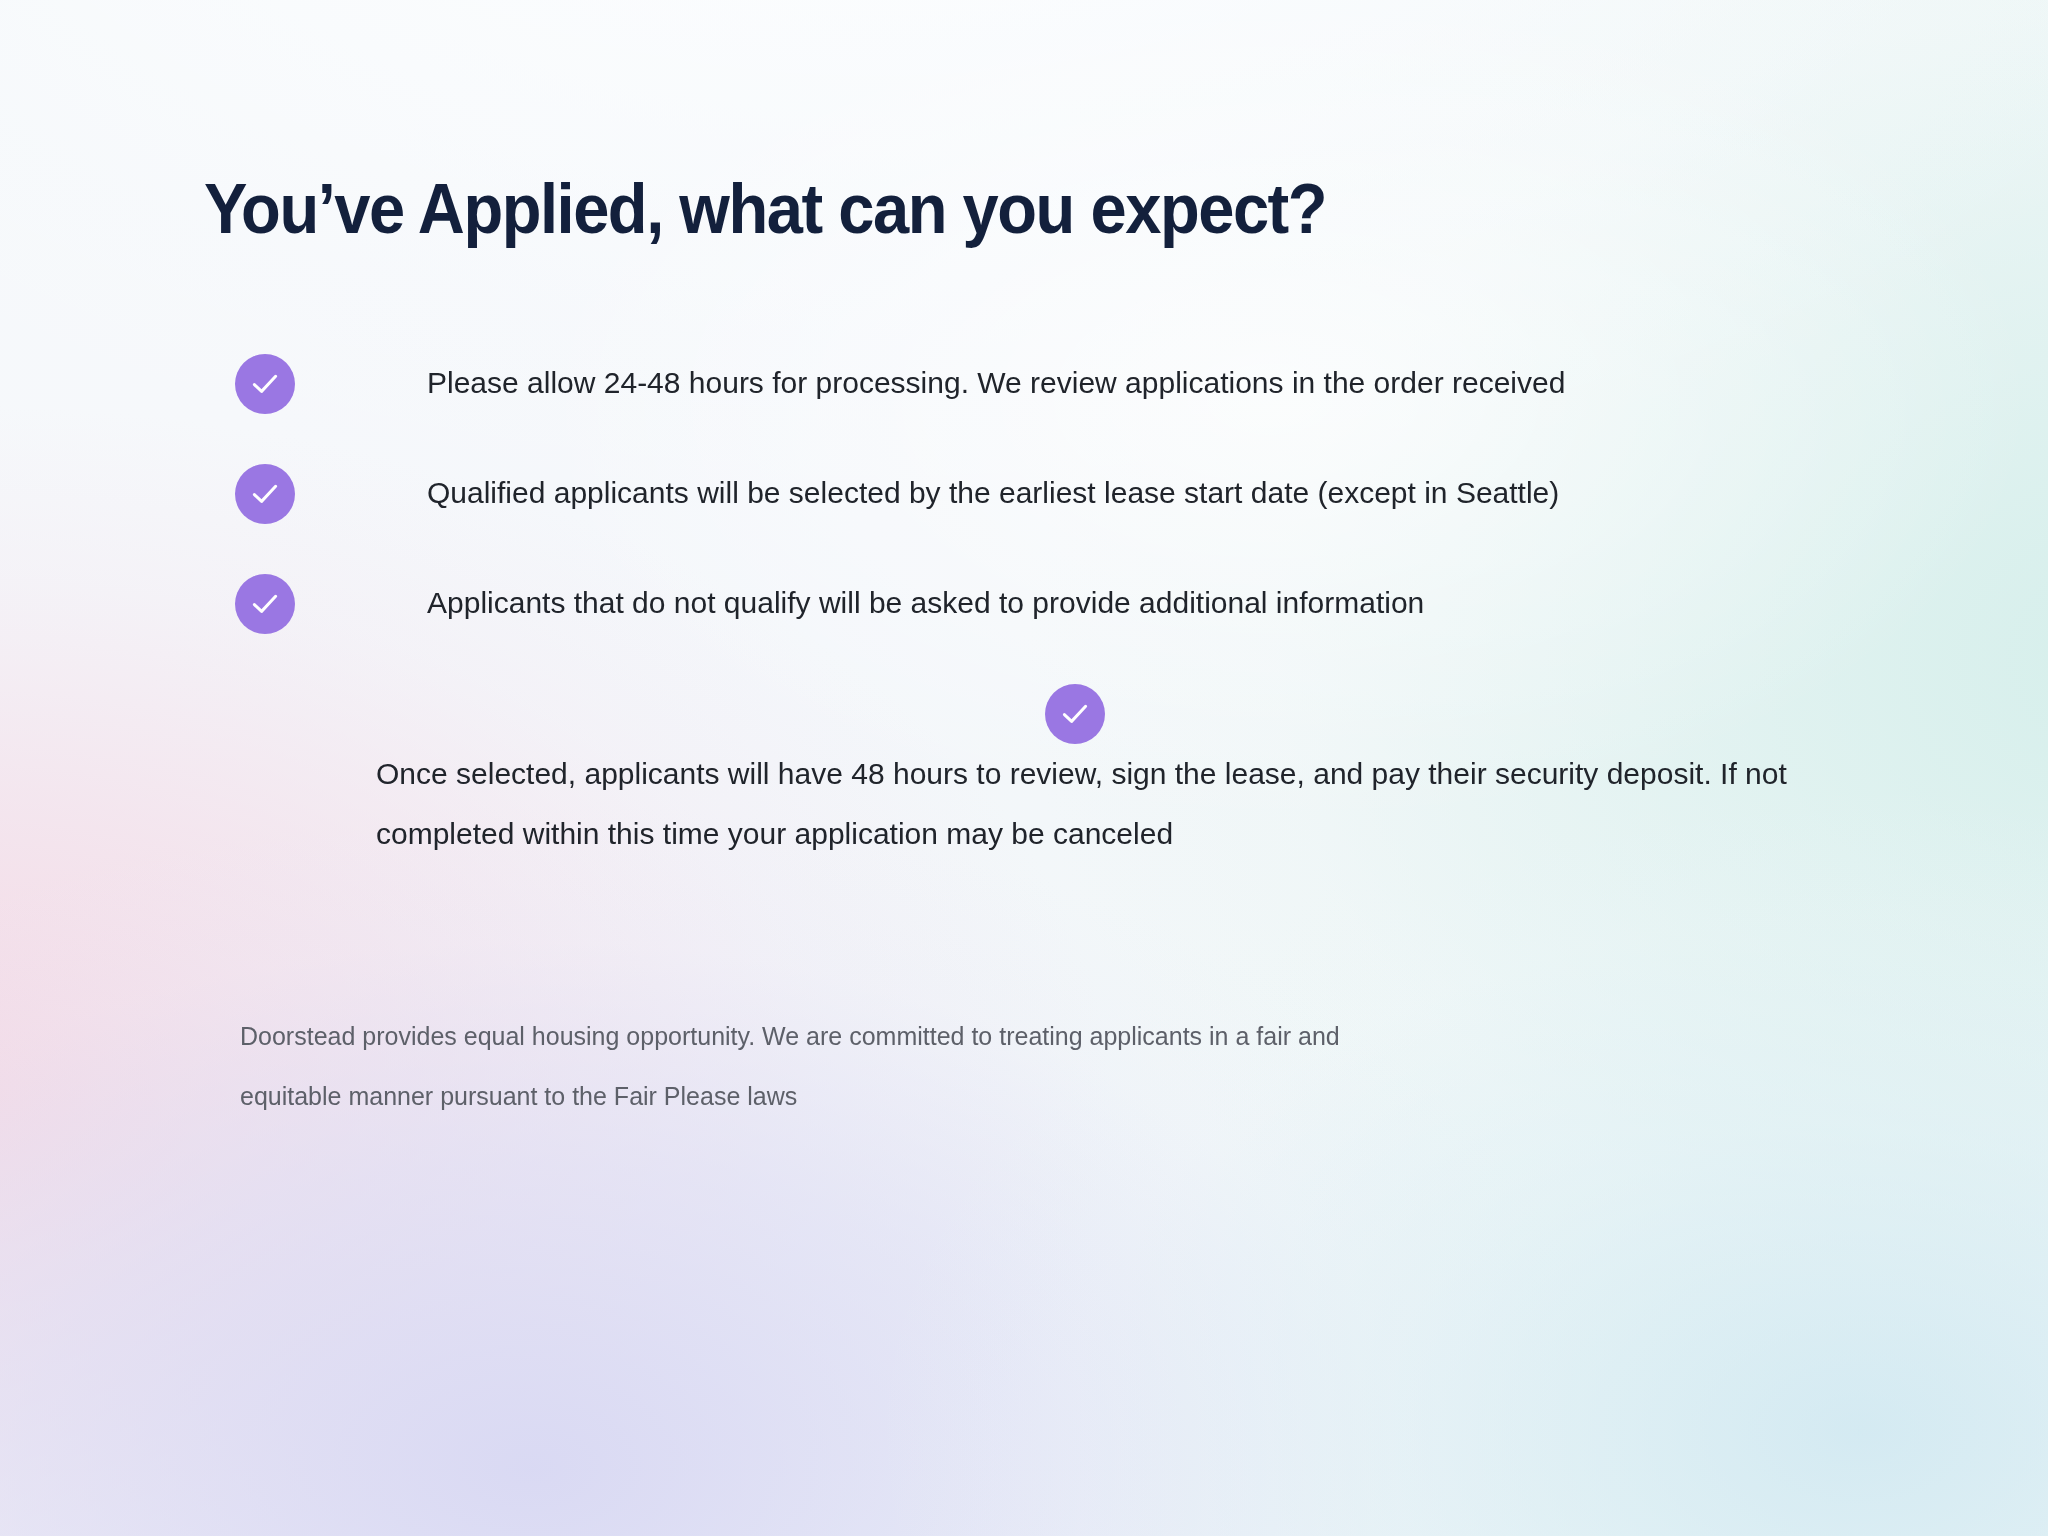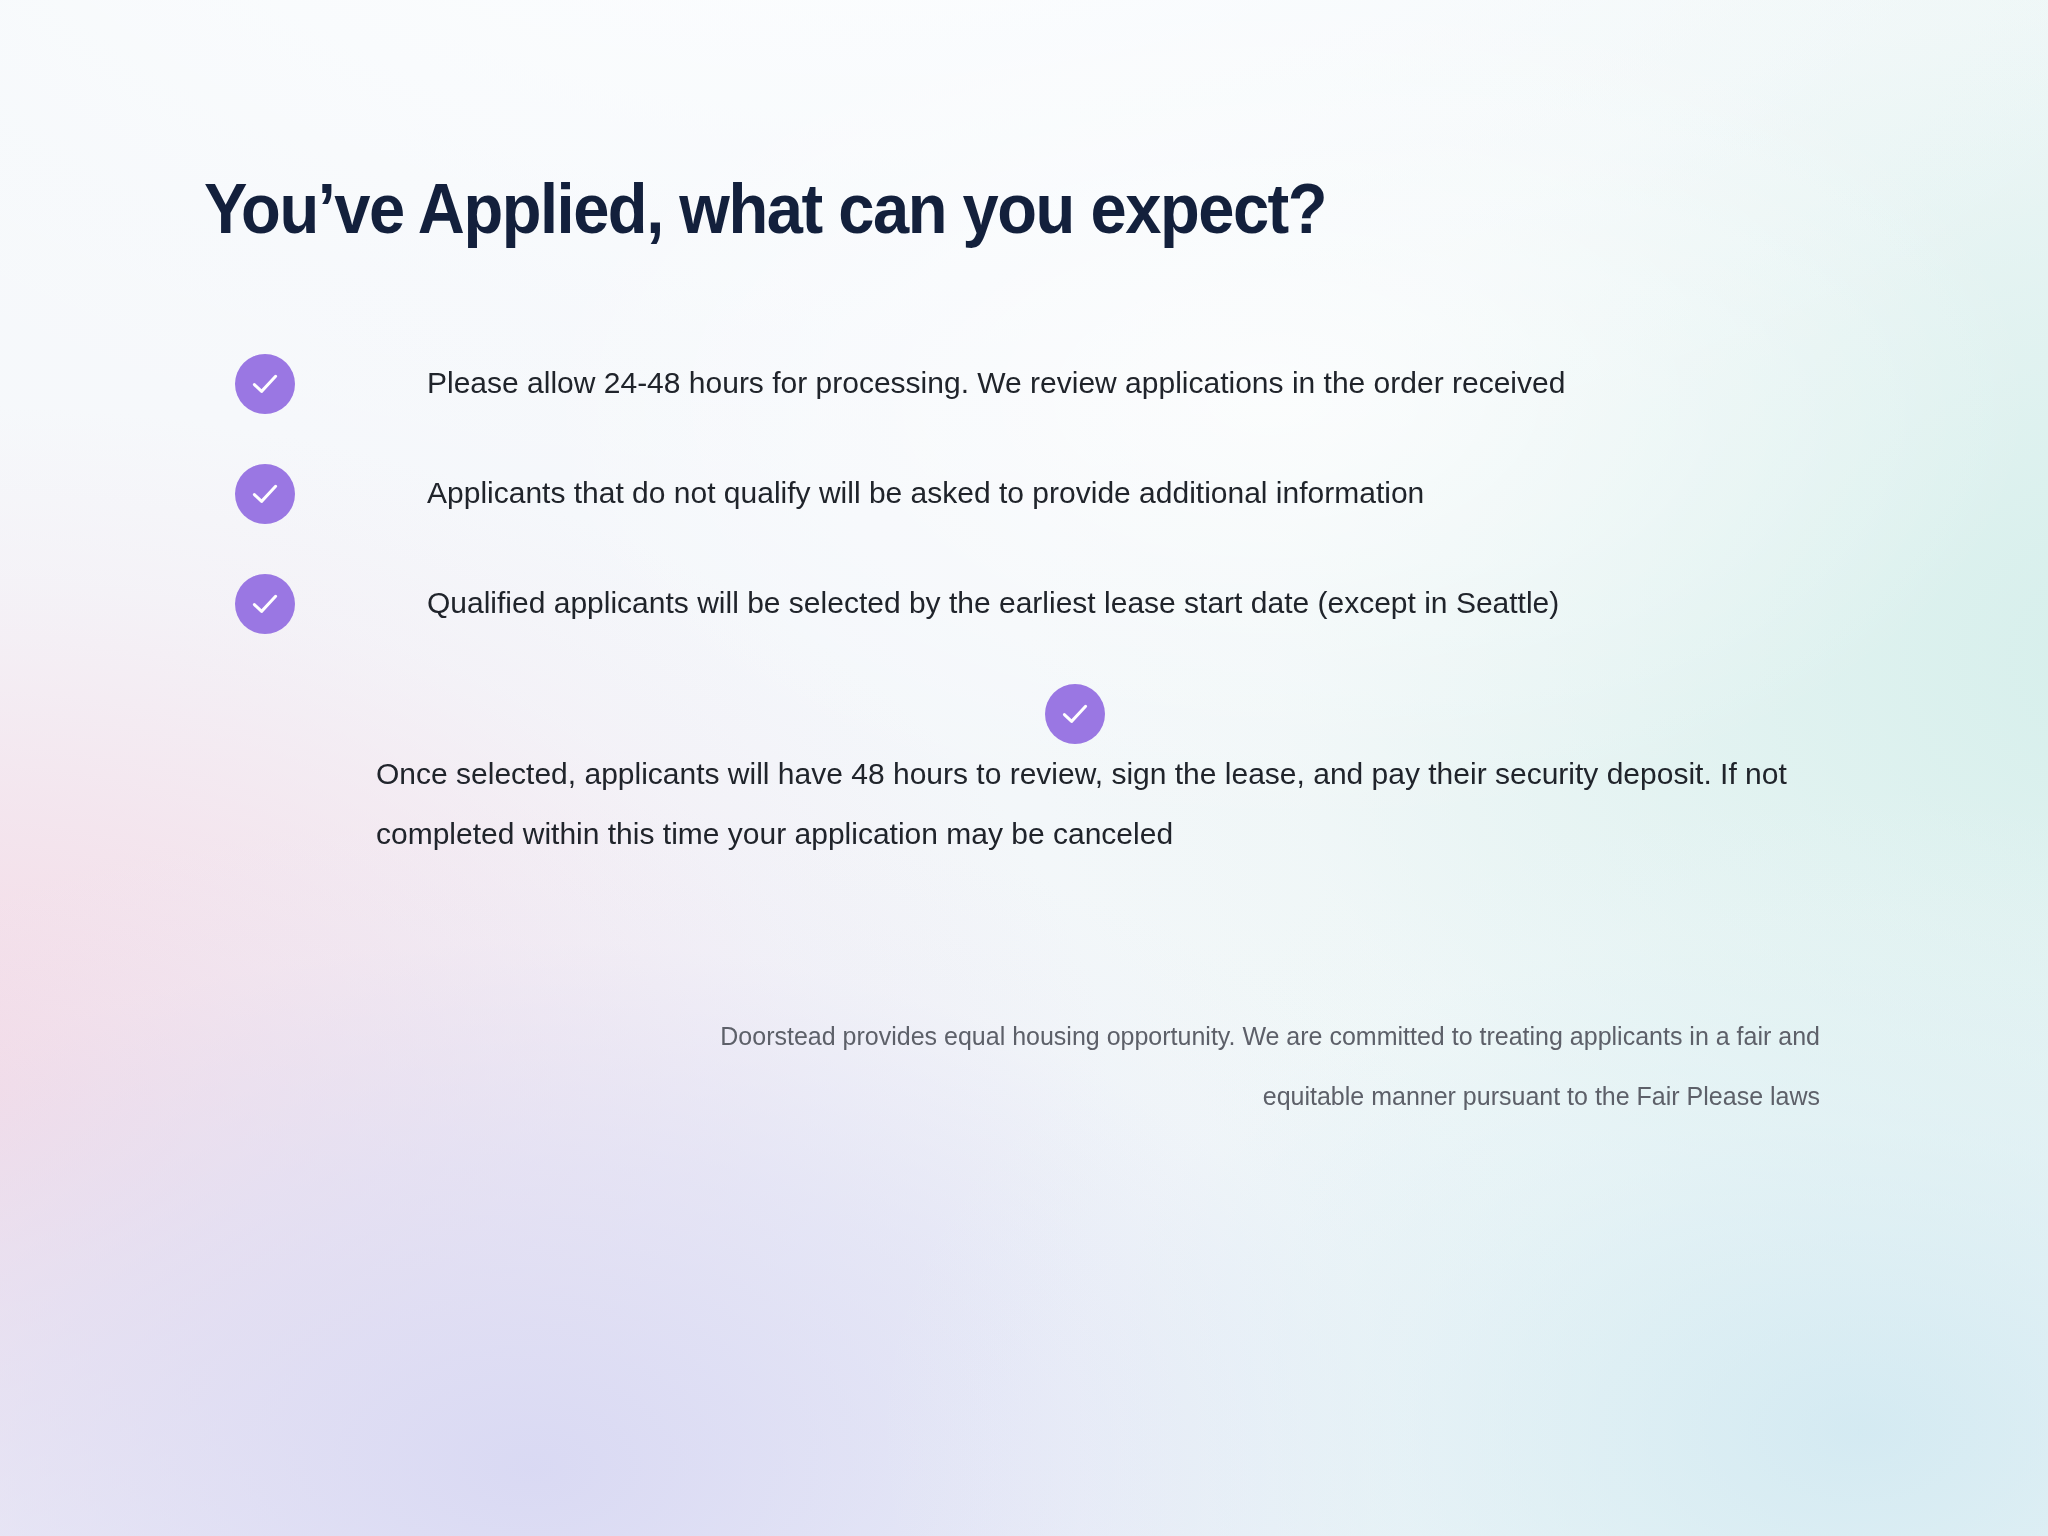--- a/index.html
+++ b/index.html
@@ -148,21 +148,21 @@
 
   .item-tall .check-text {
     line-height: 60px;
   }
 
   .disclaimer {
     position: absolute;
     left: 240px;
     top: 1006px;
     width: 1580px;
-    text-align: right;
+    text-align: left;
     font-size: 25px;
     line-height: 60px;
     color: #5d6069;
     font-family: "Liberation Sans", "DejaVu Sans", sans-serif;
     font-stretch: condensed;
   }
   .disclaimer-line {
     display: block;
   }
 </style>
@@ -193,30 +193,30 @@
       </span>
       <span class="check-text">Please allow 24-48 hours for processing. We review applications in the order received</span>
     </div>
 
     <div class="check-item">
       <span class="check-badge">
         <svg viewBox="0 0 24 24" fill="none" aria-hidden="true">
           <path d="M4.5 12.4 L9.6 17.2 L19.5 6.6" stroke="#ffffff" stroke-width="2.1" stroke-linecap="round" stroke-linejoin="round"></path>
         </svg>
       </span>
+      <span class="check-text">Qualified applicants will be selected by the earliest lease start date (except in Seattle)</span>
+    </div>
+
+    <div class="check-item">
+      <span class="check-badge">
+        <svg viewBox="0 0 24 24" fill="none" aria-hidden="true">
+          <path d="M4.5 12.4 L9.6 17.2 L19.5 6.6" stroke="#ffffff" stroke-width="2.1" stroke-linecap="round" stroke-linejoin="round"></path>
+        </svg>
+      </span>
       <span class="check-text">Applicants that do not qualify will be asked to provide additional information</span>
-    </div>
-
-    <div class="check-item">
-      <span class="check-badge">
-        <svg viewBox="0 0 24 24" fill="none" aria-hidden="true">
-          <path d="M4.5 12.4 L9.6 17.2 L19.5 6.6" stroke="#ffffff" stroke-width="2.1" stroke-linecap="round" stroke-linejoin="round"></path>
-        </svg>
-      </span>
-      <span class="check-text">Qualified applicants will be selected by the earliest lease start date (except in Seattle)</span>
     </div>
 
     <div class="check-item item-tall">
       <span class="check-badge">
         <svg viewBox="0 0 24 24" fill="none" aria-hidden="true">
           <path d="M4.5 12.4 L9.6 17.2 L19.5 6.6" stroke="#ffffff" stroke-width="2.1" stroke-linecap="round" stroke-linejoin="round"></path>
         </svg>
       </span>
       <span class="check-text">Once selected, applicants will have 48 hours to review, sign the lease, and pay their security deposit. If not completed within this time your application may be canceled</span>
     </div>

